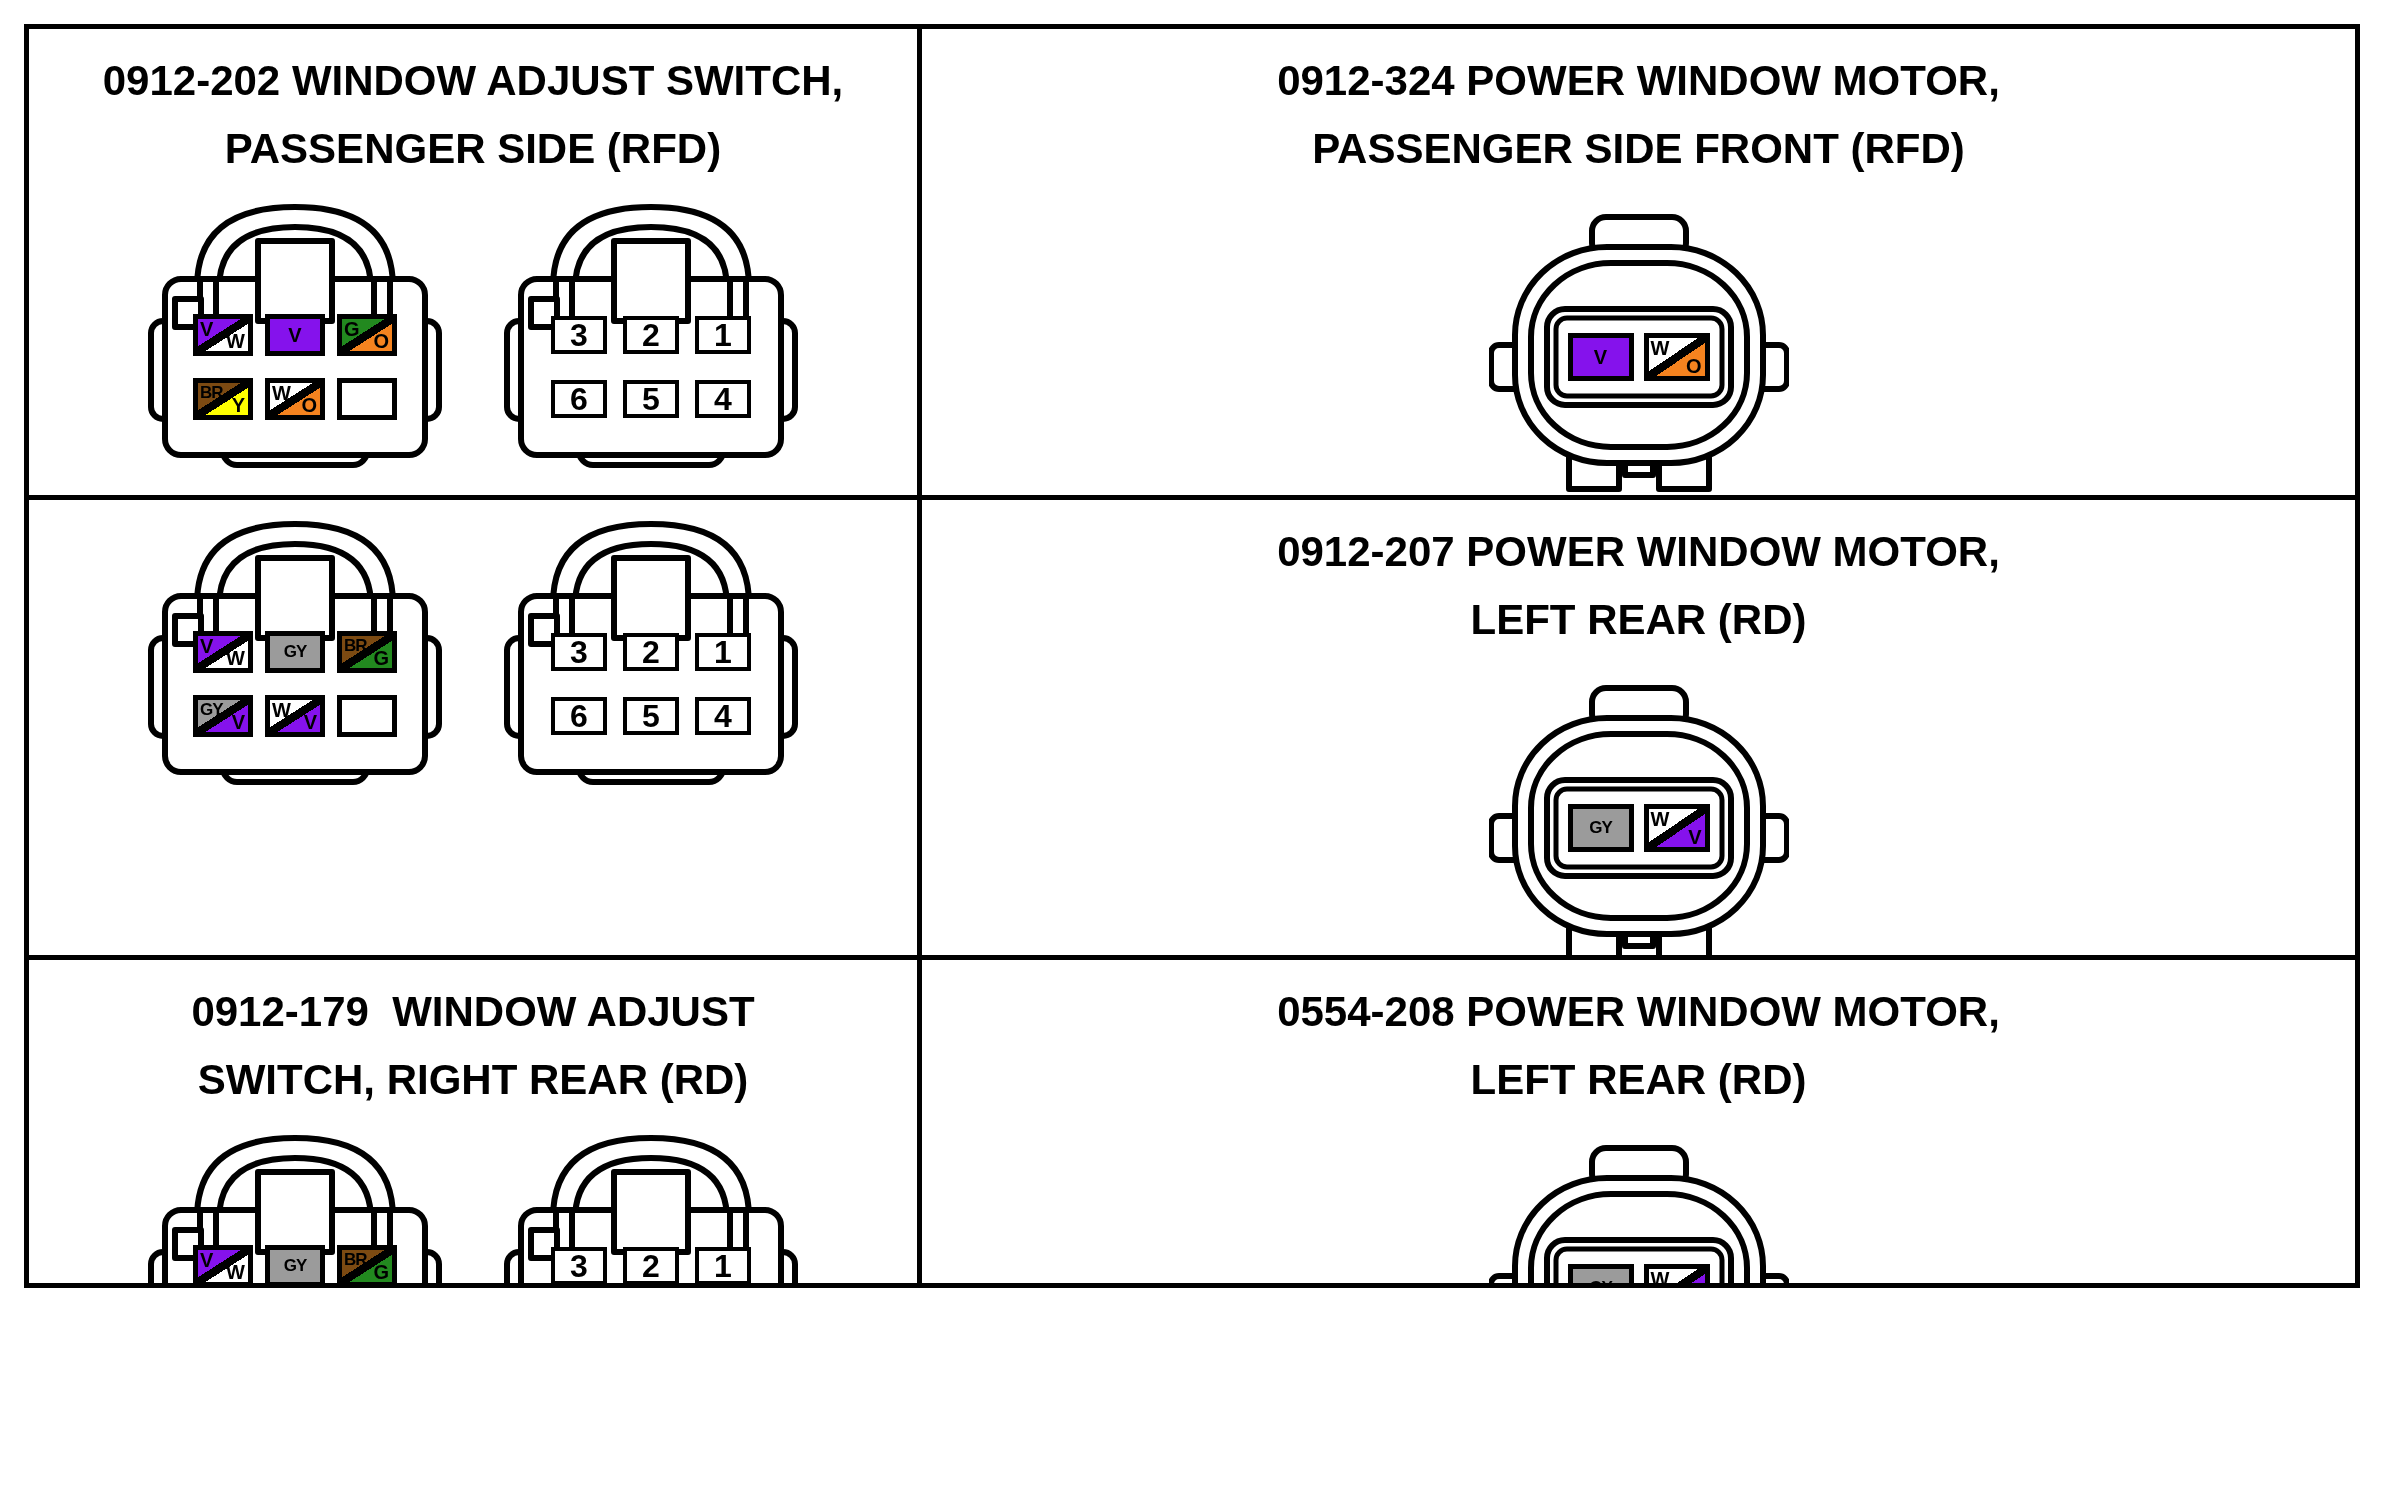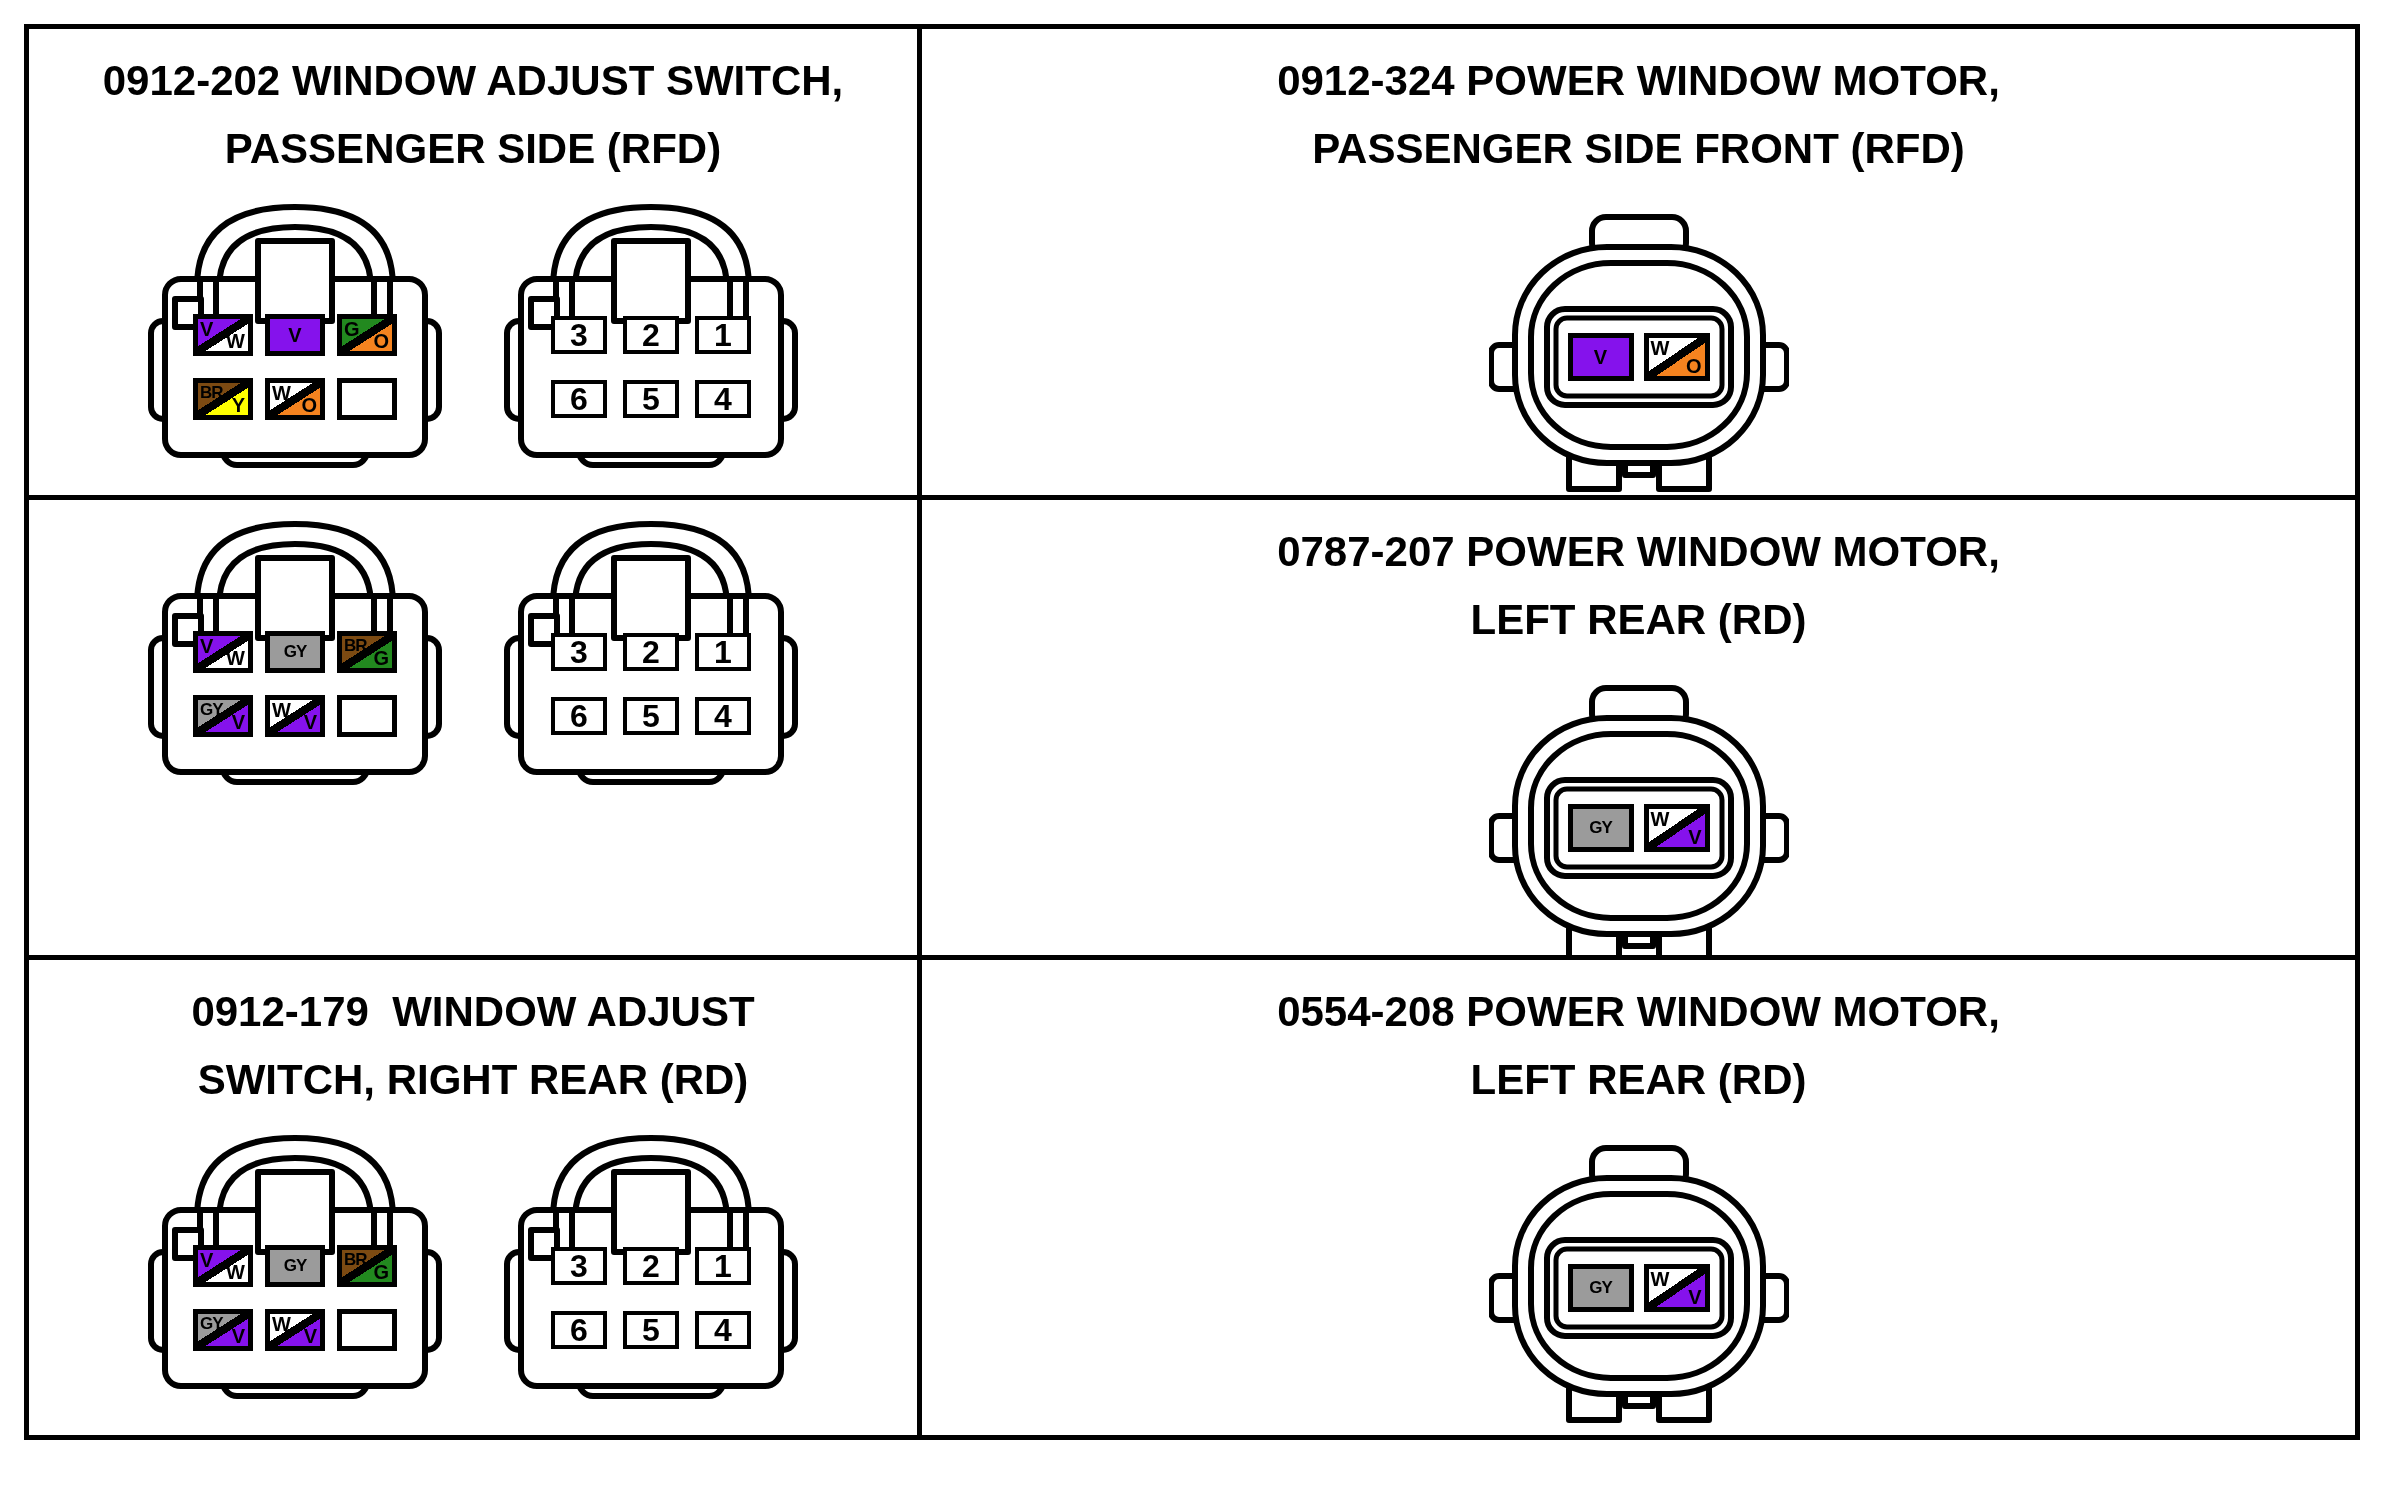--- a/index.html
+++ b/index.html
@@ -1,18 +1,18 @@
 <!DOCTYPE html>
 <html><head>
 <meta charset="utf-8">
 <style>
   html,body{margin:0;padding:0;background:#ffffff;}
   .page{position:relative;width:2384px;height:1496px;background:#ffffff;
         font-family:"Liberation Sans", sans-serif;color:#000;}
-  .table{position:absolute;left:24px;top:24px;width:2336px;height:1416px;
+  .table{position:absolute;left:24px;top:24px;width:2336px;height:1264px;
          border:5px solid #000;box-sizing:border-box;
          display:grid;grid-template-columns:893px 1fr;grid-template-rows:471px 460px 1fr;}
   .cell{box-sizing:border-box;display:flex;flex-direction:column;align-items:center;overflow:hidden;}
   .cell.col-left{border-right:5px solid #000;}
   .cell.row-mid{border-bottom:5px solid #000;}
   .title{width:100%;text-align:center;padding-top:18px;font-weight:bold;font-size:42px;line-height:68px;}
   .title div{white-space:pre;}
   .connector-row{display:flex;gap:56px;justify-content:center;align-items:flex-start;}
   .switch-conn{position:relative;width:300px;height:300px;}
   .motor-conn{position:relative;width:300px;height:352px;margin-top:20px;}
@@ -189,21 +189,21 @@
               <div class="pin pin-num">6</div>
               <div class="pin pin-num">5</div>
               <div class="pin pin-num">4</div>
             </div>
         </div>
       </div>
     </div>
 
     <div class="cell row-mid">
       <div class="title">
-        <div>0787-207 POWER WINDOW MOTOR,</div>
+        <div>0912-207 POWER WINDOW MOTOR,</div>
         <div>LEFT REAR (RD)</div>
       </div>
       <div class="motor-conn">
         <svg class="conn-svg">
             <use href="#sym-motor"></use>
           </svg>
         <div class="pin-grid motor-grid">
             <div class="pin pin-wire" style="background: rgb(155, 155, 155);">
               <span class="lbl lbl-c lbl-sm">GY</span>
             </div>

